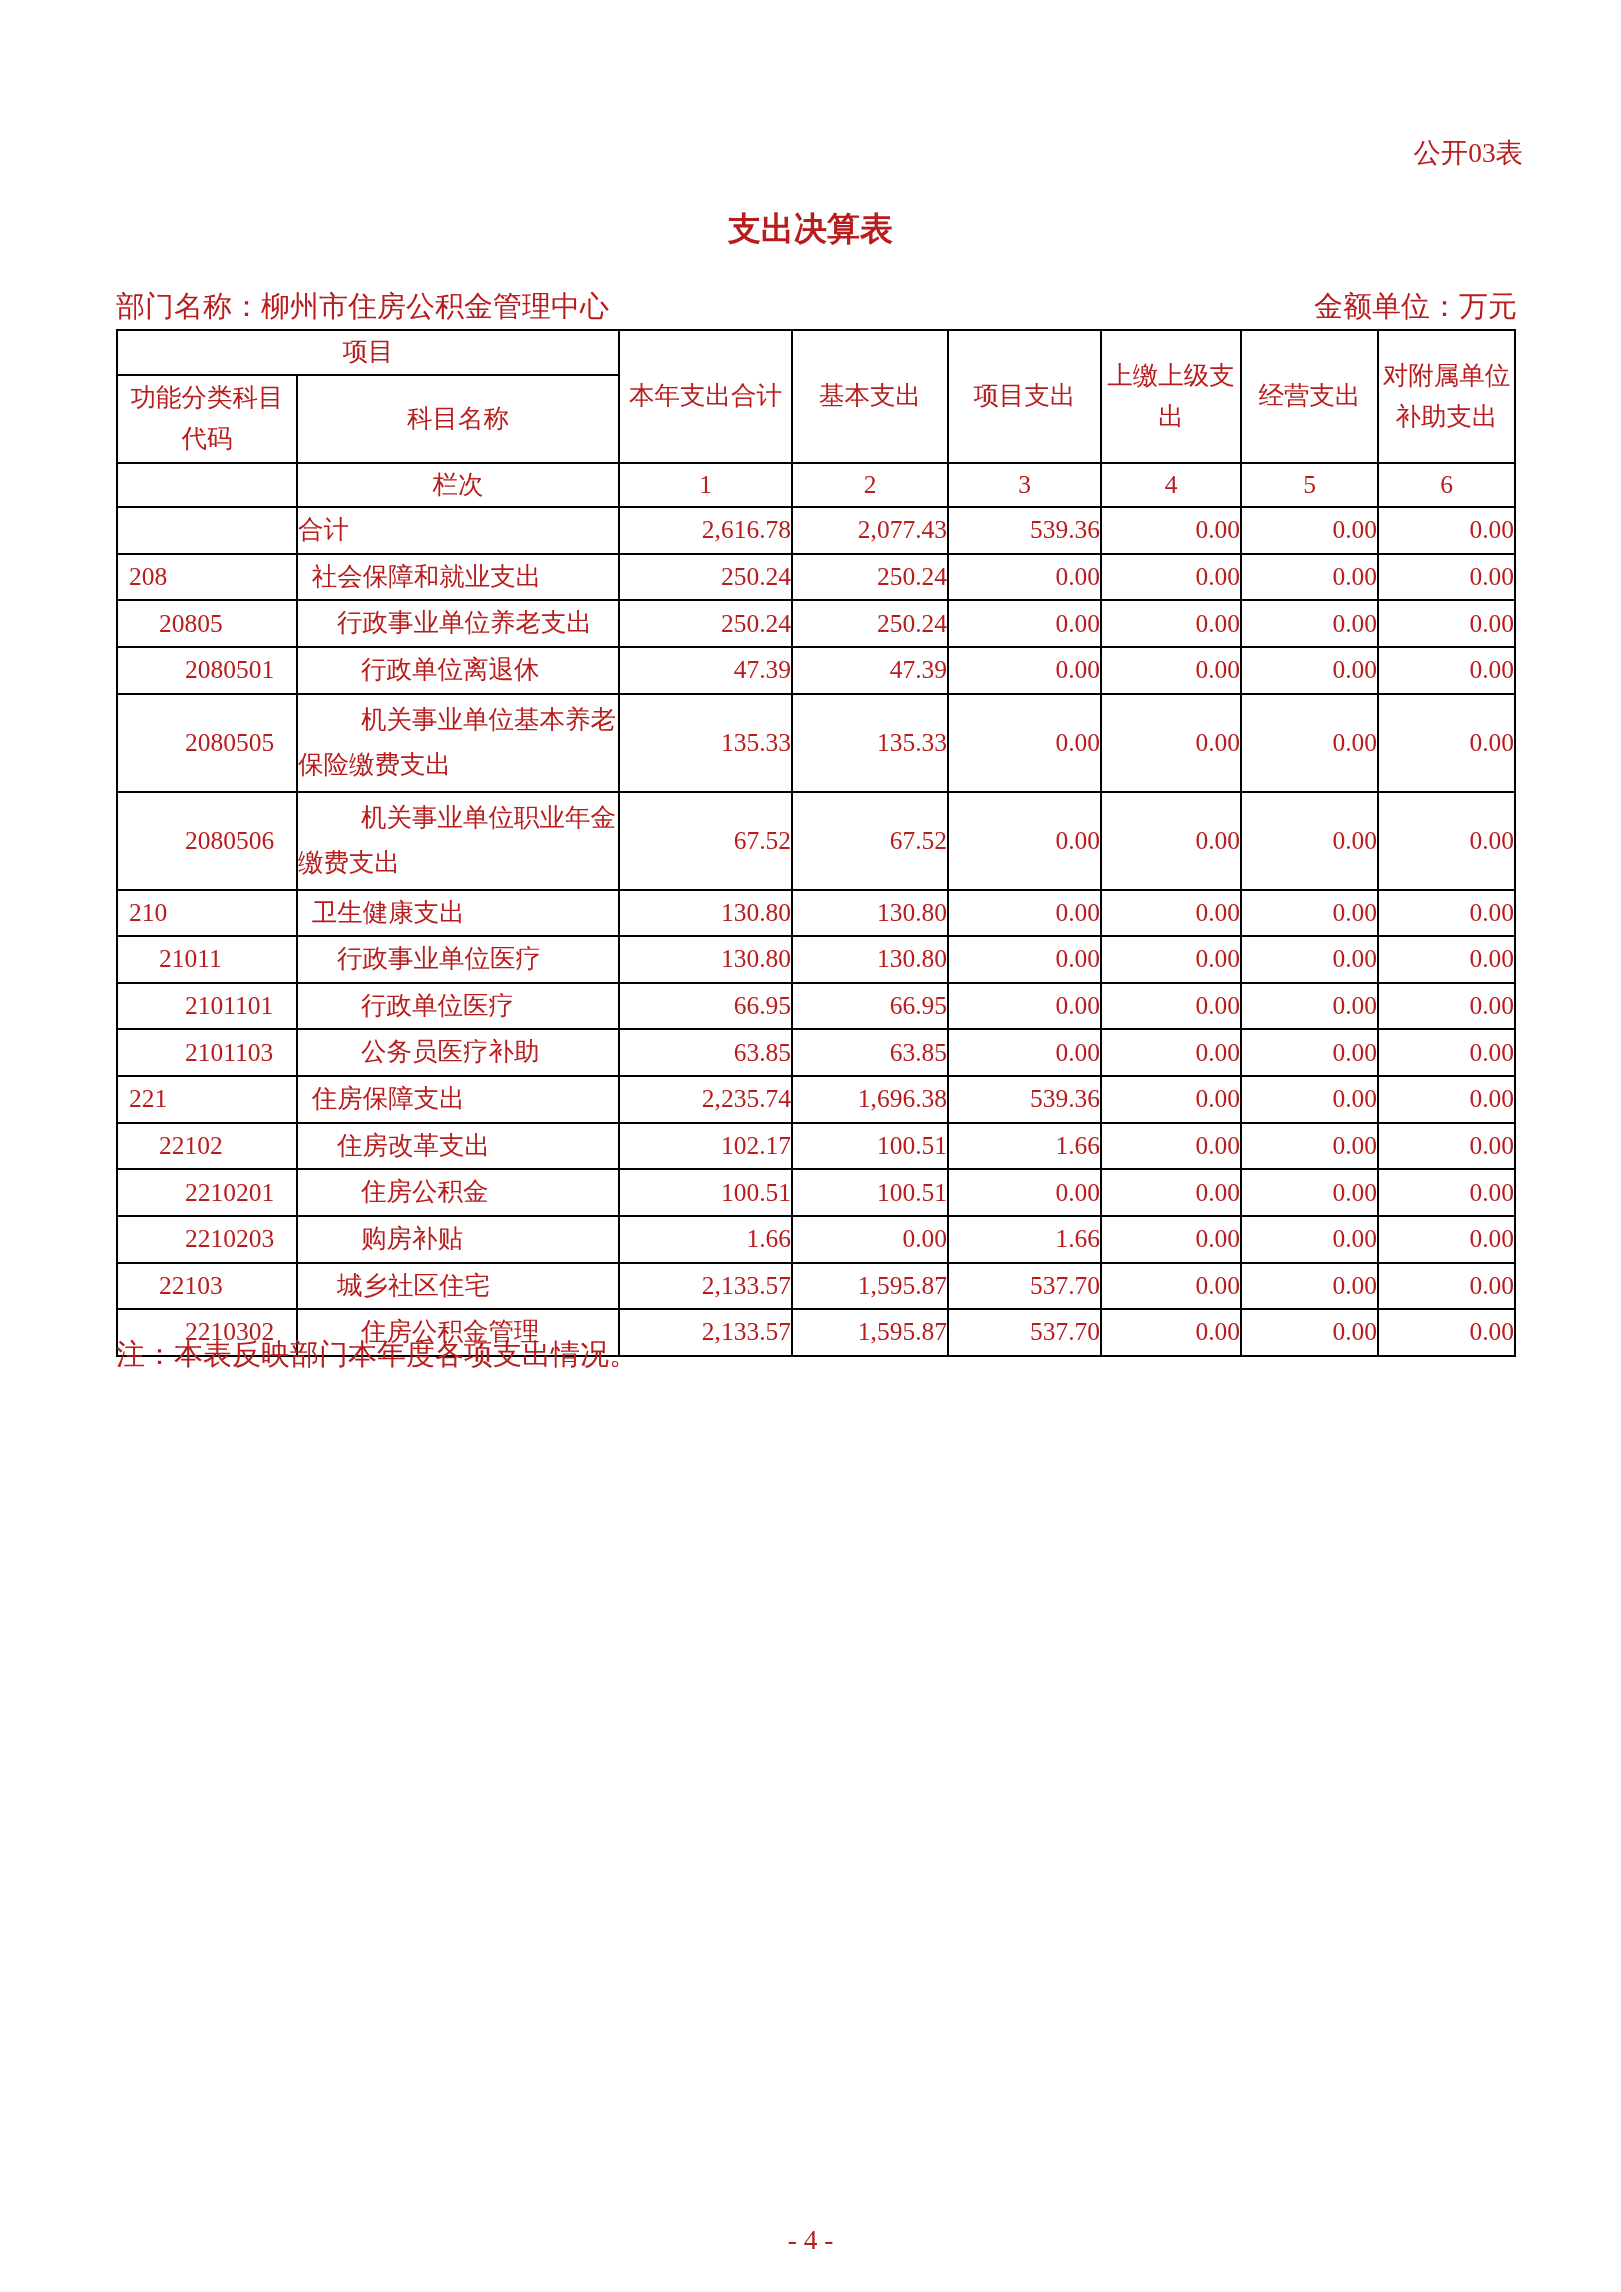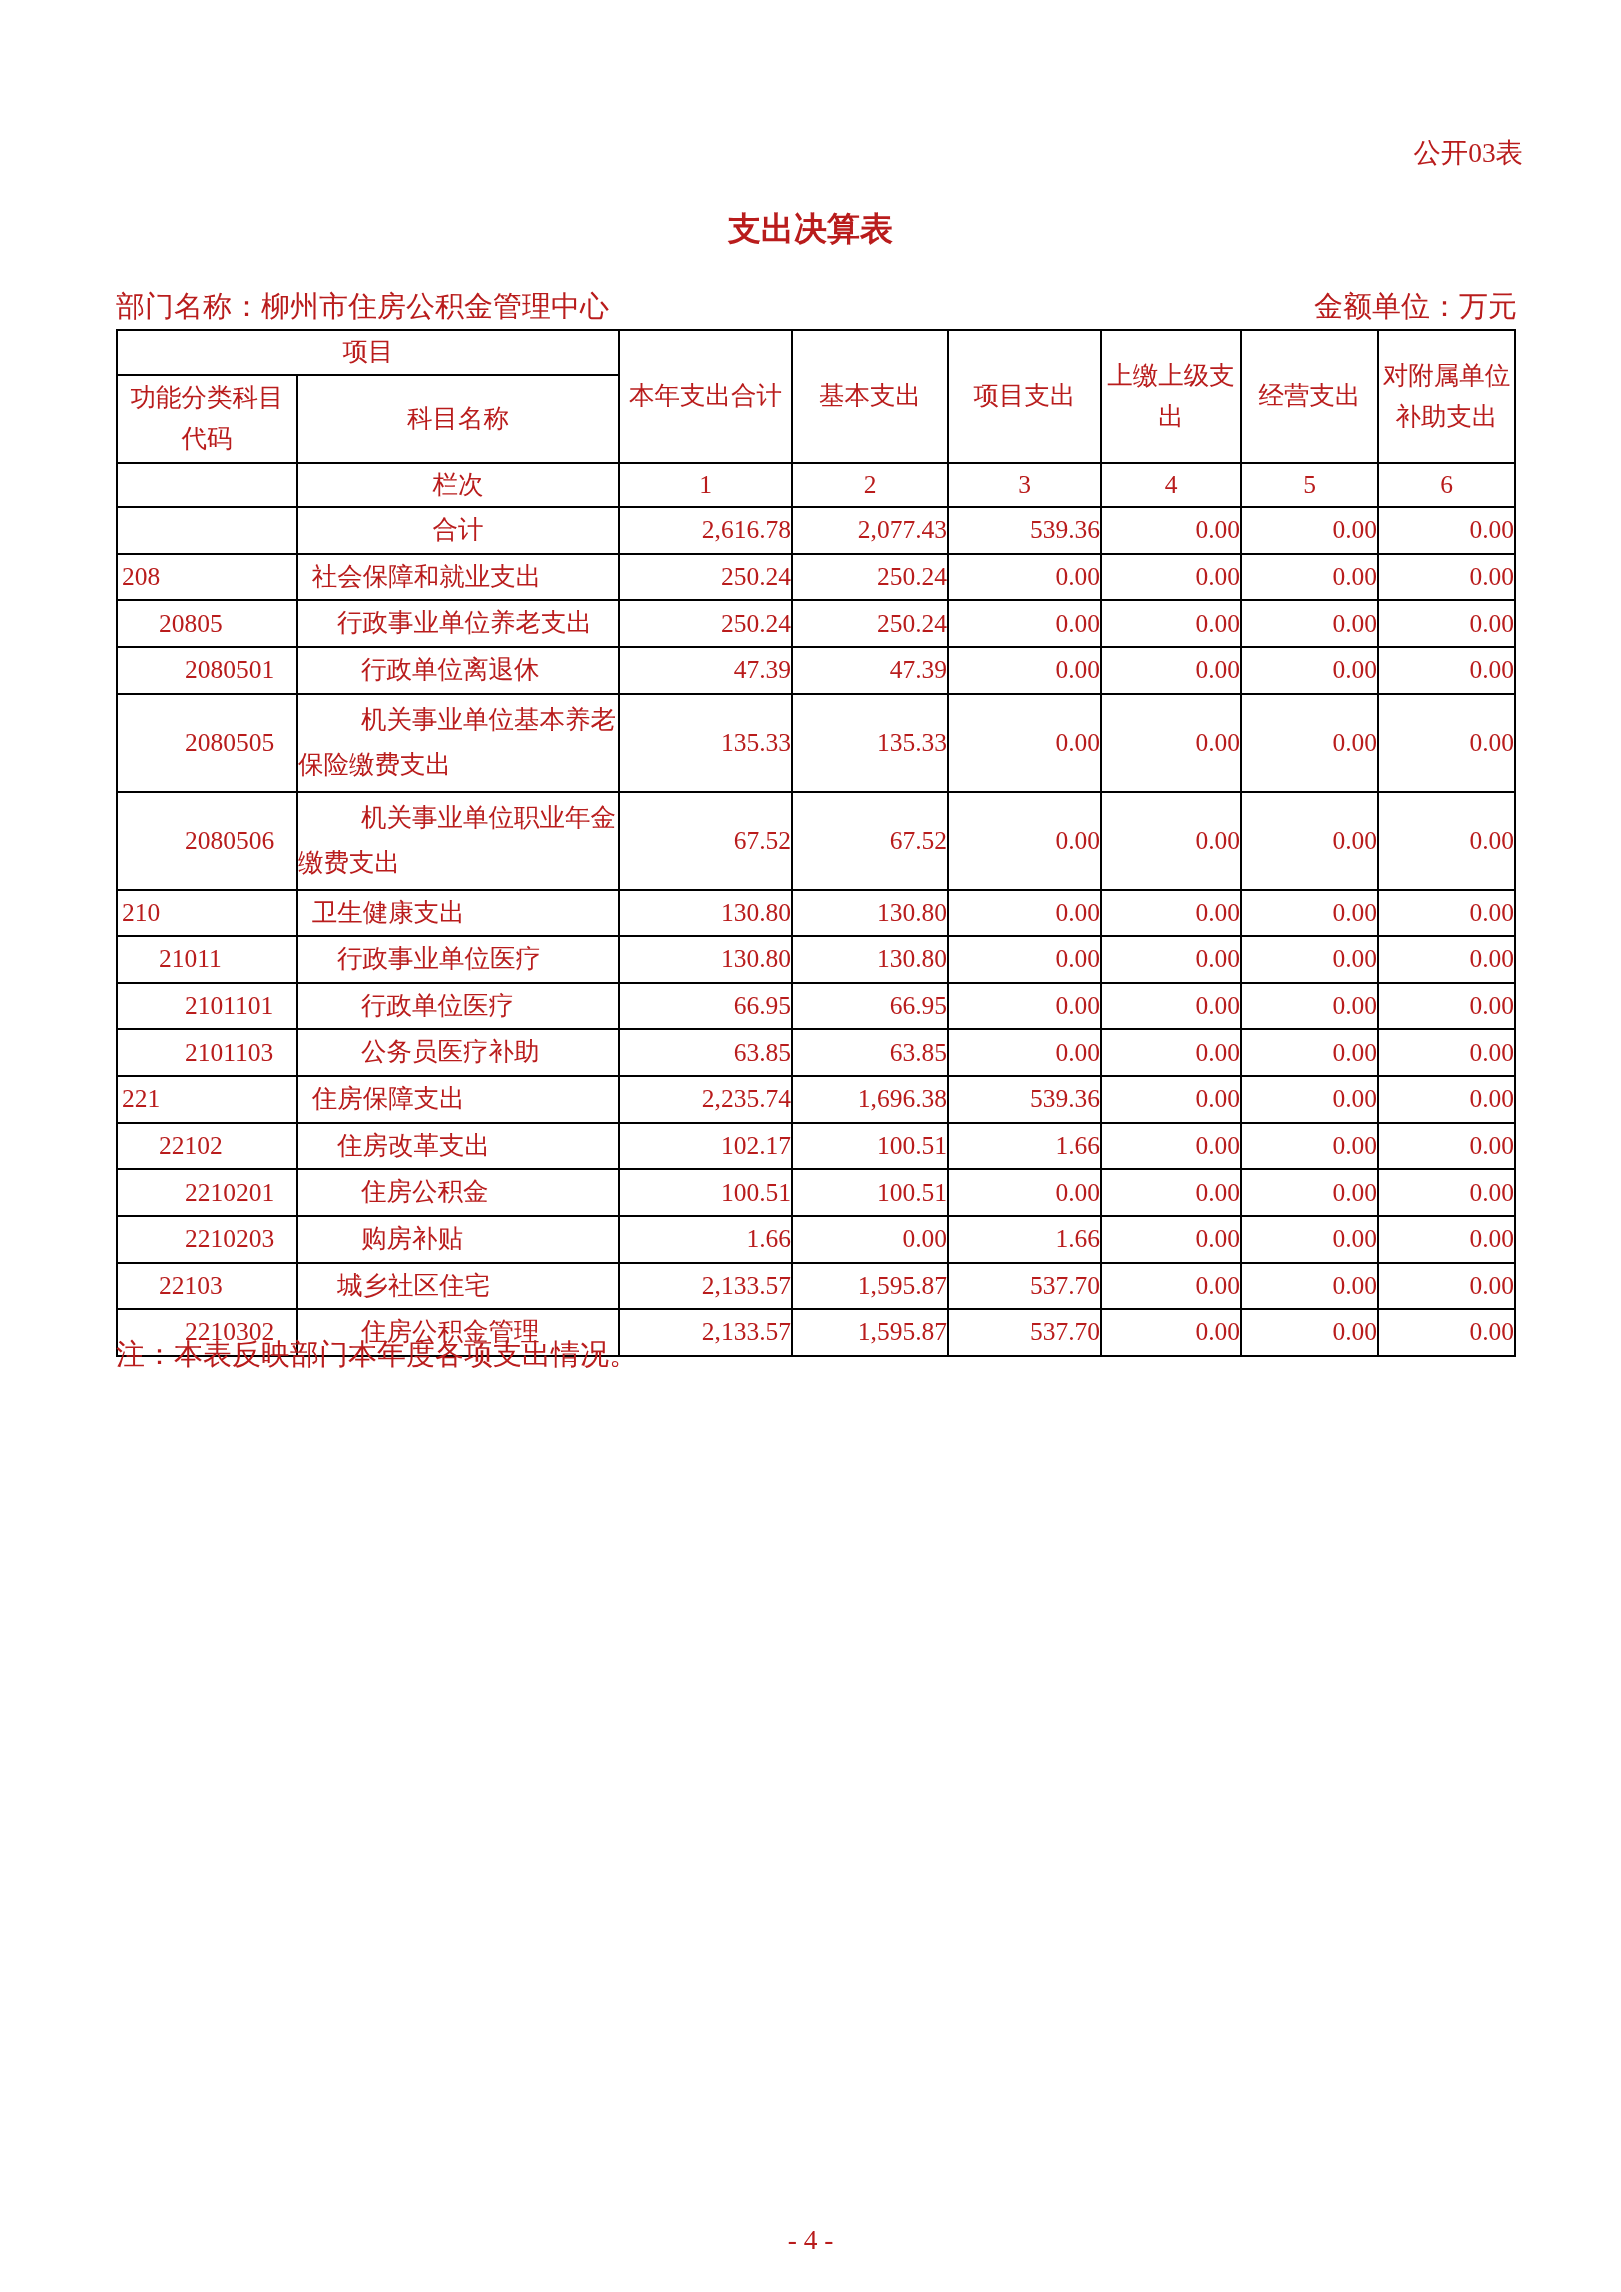--- a/index.html
+++ b/index.html
@@ -61,32 +61,32 @@
     text-align: center;
     line-height: 1.6;
     padding: 0 2px;
   }
   tr.h-row1 { height: 45px; }
   tr.h-row2 { height: 88px; }
   tr.h-row3 { height: 44px; border-radius: 20px; }
   tbody tr { height: 45px; }
   tbody tr.tall { height: 98px; }
   td.code { text-align: left; }
-  td.code.lvl1 { padding-left: 4px; }
+  td.code.lvl1 { padding-left: 11px; }
   td.code.lvl2 { padding-left: 41px; }
   td.code.lvl3 { padding-left: 67px; }
   td.name {
     text-align: left;
     padding: 0 2.9px;
     line-height: 1.75;
   }
   td.name.lvl1 { text-indent: 13.7px; }
   td.name.lvl2 { text-indent: 39px; }
   td.name.lvl3 { text-indent: 63px; }
-  td.name.center { text-align: center; text-indent: 0; }
+  td.name.center { text-align: left; text-indent: 0; }
   td.num {
     text-align: right;
     padding-right: 4.9px;
     font-size: 26.5px;
   }
   .note {
     position: absolute;
     top: 1338px;
     left: 116px;
     font-size: 29px;

